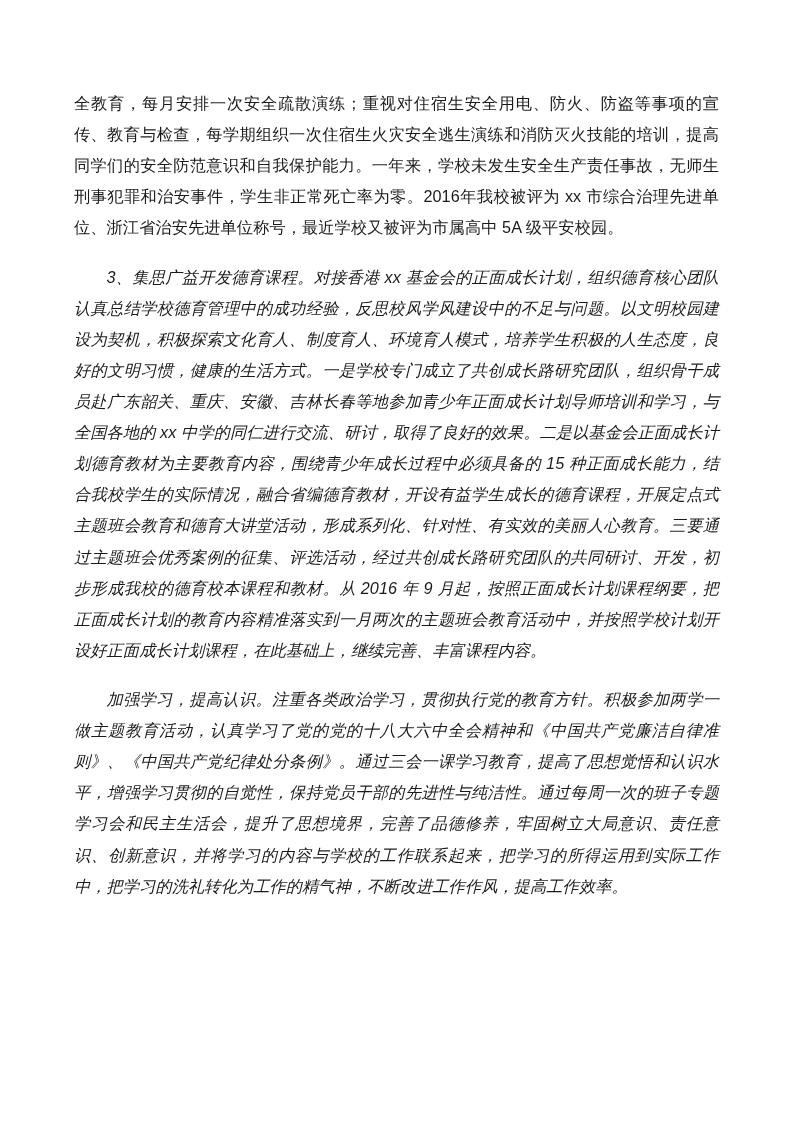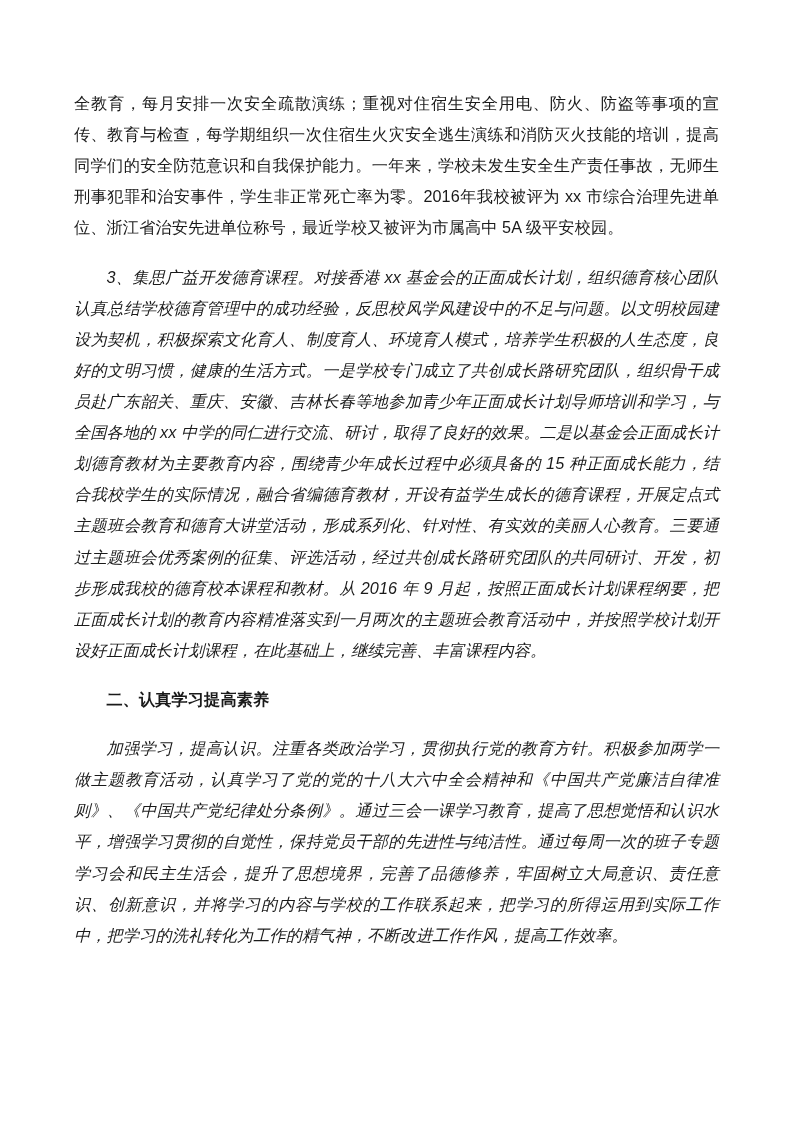--- a/index.html
+++ b/index.html
@@ -49,18 +49,17 @@
 </head>
 <body>
 
 <div class="page">
   <div class="doc-body">
 
     <p class="para noindent">全教育，每月安排一次安全疏散演练；重视对住宿生安全用电、防火、防盗等事项的宣传、教育与检查，每学期组织一次住宿生火灾安全逃生演练和消防灭火技能的培训，提高同学们的安全防范意识和自我保护能力。一年来，学校未发生安全生产责任事故，无师生刑事犯罪和治安事件，学生非正常死亡率为零。2016年我校被评为 xx 市综合治理先进单位、浙江省治安先进单位称号，最近学校又被评为市属高中 5A 级平安校园。</p>
 
     <p class="para spacer-before">3、集思广益开发德育课程。对接香港 xx 基金会的正面成长计划，组织德育核心团队认真总结学校德育管理中的成功经验，反思校风学风建设中的不足与问题。以文明校园建设为契机，积极探索文化育人、制度育人、环境育人模式，培养学生积极的人生态度，良好的文明习惯，健康的生活方式。一是学校专门成立了共创成长路研究团队，组织骨干成员赴广东韶关、重庆、安徽、吉林长春等地参加青少年正面成长计划导师培训和学习，与全国各地的 xx 中学的同仁进行交流、研讨，取得了良好的效果。二是以基金会正面成长计划德育教材为主要教育内容，围绕青少年成长过程中必须具备的 15 种正面成长能力，结合我校学生的实际情况，融合省编德育教材，开设有益学生成长的德育课程，开展定点式主题班会教育和德育大讲堂活动，形成系列化、针对性、有实效的美丽人心教育。三要通过主题班会优秀案例的征集、评选活动，经过共创成长路研究团队的共同研讨、开发，初步形成我校的德育校本课程和教材。从 2016 年 9 月起，按照正面成长计划课程纲要，把正面成长计划的教育内容精准落实到一月两次的主题班会教育活动中，并按照学校计划开设好正面成长计划课程，在此基础上，继续完善、丰富课程内容。</p>
 
-    <p class="heading">二、认真学习提高素养</p>
 
     <p class="para spacer-before">加强学习，提高认识。注重各类政治学习，贯彻执行党的教育方针。积极参加两学一做主题教育活动，认真学习了党的党的十八大六中全会精神和《中国共产党廉洁自律准则》、《中国共产党纪律处分条例》。通过三会一课学习教育，提高了思想觉悟和认识水平，增强学习贯彻的自觉性，保持党员干部的先进性与纯洁性。通过每周一次的班子专题学习会和民主生活会，提升了思想境界，完善了品德修养，牢固树立大局意识、责任意识、创新意识，并将学习的内容与学校的工作联系起来，把学习的所得运用到实际工作中，把学习的洗礼转化为工作的精气神，不断改进工作作风，提高工作效率。</p>
 
   </div>
 </div>
 
 </body></html>

